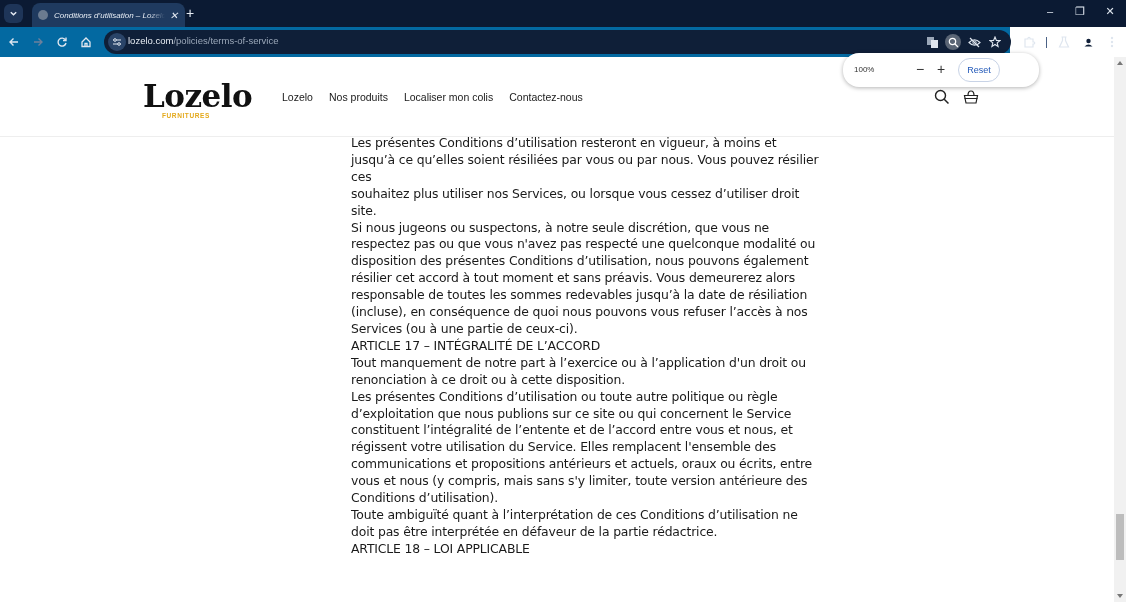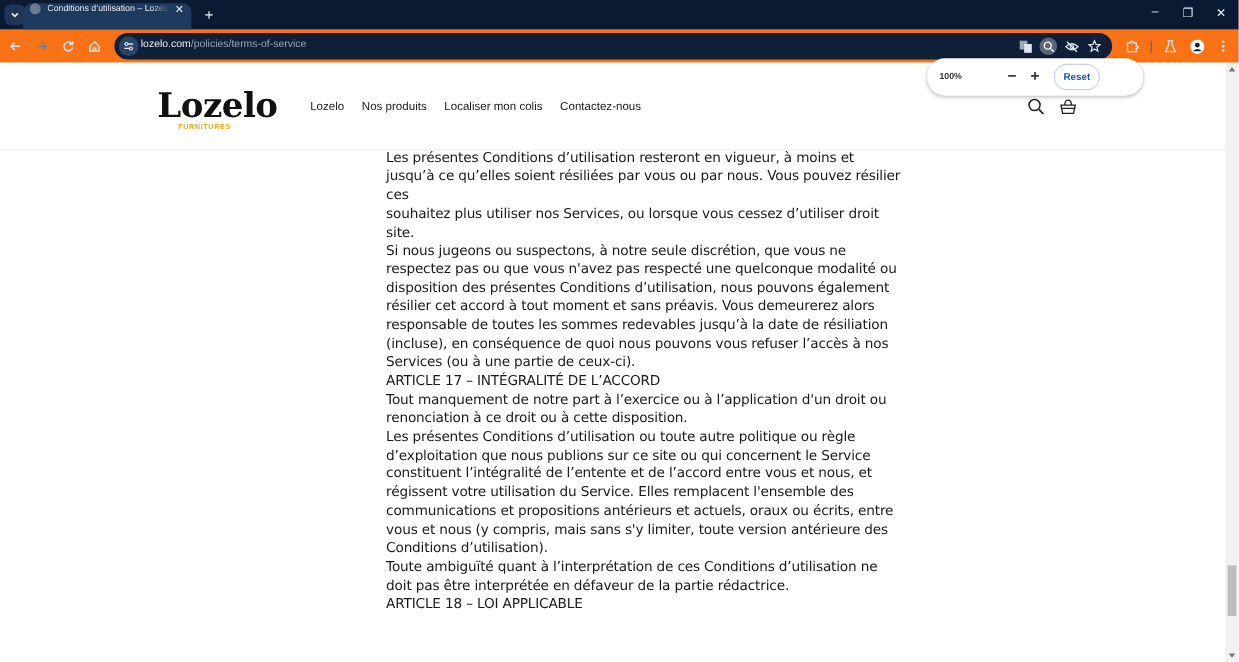--- a/index.html
+++ b/index.html
@@ -1,45 +1,45 @@
 <!DOCTYPE html>
 <html><head>
 <meta charset="utf-8">
 <style>
   * { box-sizing: border-box; margin: 0; padding: 0; }
   html, body { width: 1126px; height: 602px; overflow: hidden; background: #fff; font-family: "Liberation Sans", sans-serif; }
   .tabstrip { position: absolute; left: 0; top: 0; width: 1126px; height: 27px; background: #0b1a33; }
   .tab-list-btn { position: absolute; left: 4px; top: 4px; width: 19px; height: 19px; border-radius: 6px; background: #1e3558; display: flex; align-items: center; justify-content: center; }
-  .tab { position: absolute; left: 21px; top: 3px; width: 153px; height: 24px; background: #1f3a5f; border-radius: 8px 8px 0 0; display: flex; align-items: flex-start; padding: 0 6px; }
+  .tab { position: absolute; left: 32px; top: 3px; width: 153px; height: 24px; background: #1f3a5f; border-radius: 8px 8px 0 0; display: flex; align-items: center; padding: 0 6px; font-style: italic; }
   .tab .favicon { width: 10px; height: 10px; border-radius: 50%; background: #6b7b90; margin-right: 6px; flex: none; }
   .tab .title { color: #e6ecf4; font-size: 8px; white-space: nowrap; overflow: hidden; flex: 1; -webkit-mask-image: linear-gradient(90deg, #000 85%, transparent); }
   .tab .close { color: #e6ecf4; font-size: 10px; margin-left: 4px; width: 10px; text-align: center; }
   .newtab { position: absolute; left: 186px; top: 5px; color: #e6ecf4; font-size: 14px; line-height: 16px; }
   .winctl { position: absolute; top: 5px; color: #dfe6ef; font-size: 11px; width: 16px; text-align: center; }
-  .toolbar { position: absolute; left: 0; top: 27px; width: 1126px; height: 30px; background: #f97316; }
+  .toolbar { position: absolute; left: 0; top: 27px; width: 1010px; height: 30px; background: #0369a1; }
   .navbtn { position: absolute; top: 7px; width: 16px; height: 16px; display: flex; align-items: center; justify-content: center; }
   .omnibox { position: absolute; left: 104px; top: 3px; width: 907px; height: 24px; background: #0f1f38; border-radius: 12px; }
   .site-info { position: absolute; left: 4px; top: 3px; width: 18px; height: 18px; border-radius: 9px; background: #2a4468; display: flex; align-items: center; justify-content: center; }
   .url { position: absolute; left: 24px; top: 5px; font-size: 9.5px; color: #e9eef5; white-space: nowrap; }
   .url .path { color: #9aa7b8; }
   .omni-icon { position: absolute; top: 4px; width: 16px; height: 16px; display: flex; align-items: center; justify-content: center; }
   .omni-icon.active { background: #5a6575; border-radius: 50%; }
   .tb-icon { position: absolute; top: 7px; width: 16px; height: 16px; display: flex; align-items: center; justify-content: center; }
   .tb-sep { position: absolute; left: 1046px; top: 10px; width: 1px; height: 11px; background: #4b6285; }
   .page { position: absolute; left: 0; top: 57px; width: 1114px; height: 545px; background: #fff; overflow: hidden; }
   .site-header { position: absolute; left: 0; top: 0; width: 1114px; height: 80px; background: #fff; border-bottom: 1px solid #eee; padding-left: 19px; }
   .logo { position: absolute; left: 143px; top: 24px; }
   .logo .brand { font-family: "DejaVu Serif", serif; font-weight: bold; font-size: 31px; color: #111; letter-spacing: -0.5px; line-height: 30px; }
   .logo .sub { font-family: "Liberation Sans", sans-serif; font-weight: bold; font-size: 6.5px; color: #e4a91b; letter-spacing: 0.6px; margin-left: 19px; margin-top: 1px; }
   .nav { position: absolute; left: 282px; top: 34px; display: flex; }
   .nav a { font-size: 10.5px; color: #1a1a1a; margin-right: 16px; text-decoration: none; white-space: nowrap; }
   .hdr-icon { position: absolute; top: 32px; width: 16px; height: 16px; }
   .content { position: absolute; left: 351px; top: 78px; width: 420px; font-size: 12.4px; line-height: 16.9px; color: #1a1a1a; font-family: "DejaVu Sans", sans-serif; letter-spacing: -0.15px; }
   .content p { white-space: nowrap; }
-  .zoom-popup { position: absolute; left: 843px; top: 53px; width: 196px; height: 34px; background: #fff; border-radius: 16px; box-shadow: 0 1px 4px rgba(0,0,0,0.3); font-weight: bold; }
+  .zoom-popup { position: absolute; left: 843px; top: 53px; width: 196px; height: 34px; background: #fff; border-radius: 16px; box-shadow: 0 1px 4px rgba(0,0,0,0.3); }
   .zoom-popup .level { position: absolute; left: 11px; top: 12px; font-size: 8px; color: #333; }
   .zoom-popup .zbtn { position: absolute; top: 7px; width: 18px; height: 18px; font-size: 14px; color: #333; text-align: center; line-height: 18px; }
   .zoom-popup .reset { position: absolute; left: 115px; top: 5px; width: 42px; height: 24px; border: 1px solid #c8d3e6; border-radius: 12px; color: #2158b8; font-size: 9px; text-align: center; line-height: 22px; }
   .scrollbar { position: absolute; left: 1114px; top: 57px; width: 12px; height: 545px; background: #f1f1f1; }
   .scrollbar .thumb { position: absolute; left: 2px; top: 457px; width: 8px; height: 46px; background: #bdbdbd; }
   .scrollbar .arrow-up, .scrollbar .arrow-down { position: absolute; left: 3px; width: 0; height: 0; border-left: 3px solid transparent; border-right: 3px solid transparent; }
   .scrollbar .arrow-up { top: 4px; border-bottom: 4px solid #777; }
   .scrollbar .arrow-down { bottom: 4px; border-top: 4px solid #777; }
 </style>
 </head>

